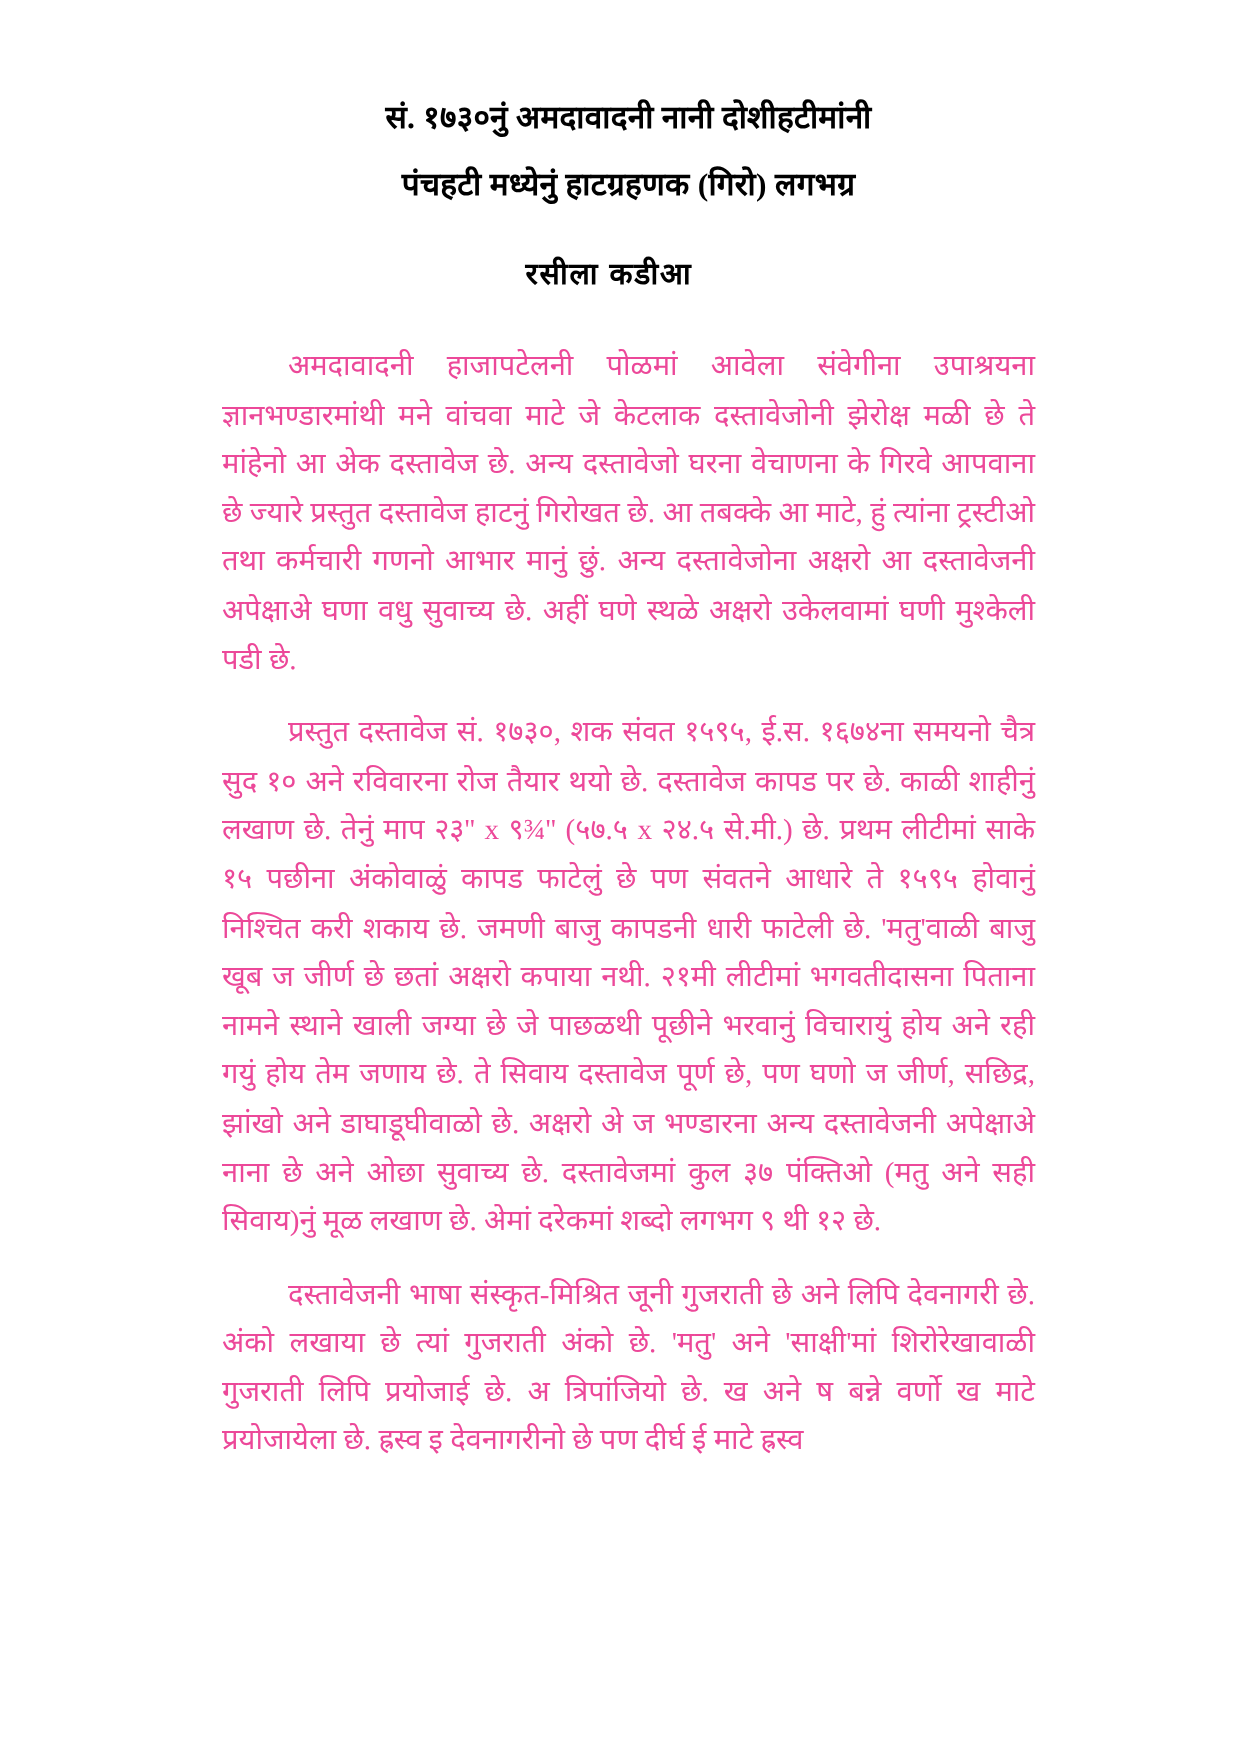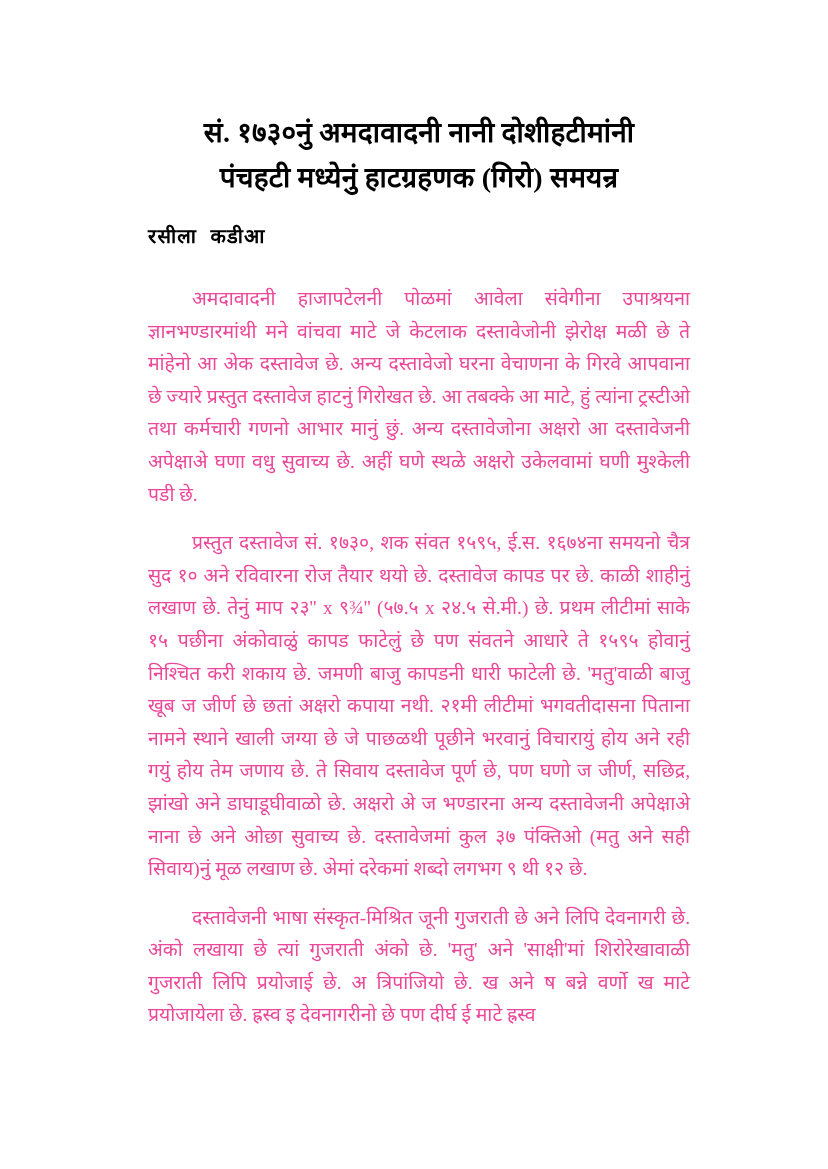--- a/index.html
+++ b/index.html
@@ -16,37 +16,37 @@
     overflow: hidden;
     box-sizing: border-box;
   }
   .content {
     position: absolute;
     left: 148px;
     top: 0;
     width: 542px;
   }
   .title-block {
-    margin-top: 110px;
+    margin-top: 56px;
     text-align: center;
     font-family: "Liberation Serif", "DejaVu Serif", serif;
     font-weight: bold;
-    font-size: 28px;
+    font-size: 21px;
     line-height: 45px;
     color: #000000;
     letter-spacing: 0.2px;
   }
   .title-line {
     display: block;
     white-space: nowrap;
   }
   .author-block {
     margin-top: 22px;
-    text-align: left;
-    font-family: Liberation Mono, monospace;
+    text-align: center;
+    font-family: Liberation Sans, sans-serif;
     font-weight: bold;
     font-size: 20px;
     color: #000000;
     letter-spacing: 1.2px;
     padding-right: 26px;
   }
   .body-text {
     margin-top: 34px;
     font-family: "Liberation Serif", "DejaVu Serif", serif;
     font-size: 19.4px;
@@ -69,21 +69,21 @@
   }
 </style>
 </head>
 <body>
 
 <div class="page">
   <div class="content">
 
     <div class="title-block">
       <span class="title-line">सं. १७३०नुं अमदावादनी नानी दोशीहटीमांनी</span>
-      <span class="title-line">पंचहटी मध्येनुं हाटग्रहणक (गिरो) समयन्र</span>
+      <span class="title-line">पंचहटी मध्येनुं हाटग्रहणक (गिरो) लगभग्र</span>
     </div>
 
     <div class="author-block">रसीला कडीआ</div>
 
     <div class="body-text">
       <p class="para">अमदावादनी हाजापटेलनी पोळमां आवेला संवेगीना उपाश्रयना ज्ञानभण्डारमांथी मने वांचवा माटे जे केटलाक दस्तावेजोनी झेरोक्ष मळी छे ते मांहेनो आ अेक दस्तावेज छे. अन्य दस्तावेजो घरना वेचाणना के गिरवे आपवाना छे ज्यारे प्रस्तुत दस्तावेज हाटनुं गिरोखत छे. आ तबक्के आ माटे, हुं त्यांना ट्रस्टीओ तथा कर्मचारी गणनो आभार मानुं छुं. अन्य दस्तावेजोना अक्षरो आ दस्तावेजनी अपेक्षाअे घणा वधु सुवाच्य छे. अहीं घणे स्थळे अक्षरो उकेलवामां घणी मुश्केली पडी छे.</p>
       <p class="para">प्रस्तुत दस्तावेज सं. १७३०, शक संवत १५९५, ई.स. १६७४ना समयनो चैत्र सुद १० अने रविवारना रोज तैयार थयो छे. दस्तावेज कापड पर छे. काळी शाहीनुं लखाण छे. तेनुं माप २३'' x ९¾'' (५७.५ x २४.५ से.मी.) छे. प्रथम लीटीमां साके १५ पछीना अंकोवाळुं कापड फाटेलुं छे पण संवतने आधारे ते १५९५ होवानुं निश्चित करी शकाय छे. जमणी बाजु कापडनी धारी फाटेली छे. 'मतु'वाळी बाजु खूब ज जीर्ण छे छतां अक्षरो कपाया नथी. २१मी लीटीमां भगवतीदासना पिताना नामने स्थाने खाली जग्या छे जे पाछळथी पूछीने भरवानुं विचारायुं होय अने रही गयुं होय तेम जणाय छे. ते सिवाय दस्तावेज पूर्ण छे, पण घणो ज जीर्ण, सछिद्र, झांखो अने डाघाडूघीवाळो छे. अक्षरो अे ज भण्डारना अन्य दस्तावेजनी अपेक्षाअे नाना छे अने ओछा सुवाच्य छे. दस्तावेजमां कुल ३७ पंक्तिओ (मतु अने सही सिवाय)नुं मूळ लखाण छे. अेमां दरेकमां शब्दो लगभग ९ थी १२ छे.</p>
       <p class="para">दस्तावेजनी भाषा संस्कृत-मिश्रित जूनी गुजराती छे अने लिपि देवनागरी छे. अंको लखाया छे त्यां गुजराती अंको छे. 'मतु' अने 'साक्षी'मां शिरोरेखावाळी गुजराती लिपि प्रयोजाई छे. अ त्रिपांजियो छे. ख अने ष बन्ने वर्णो ख माटे प्रयोजायेला छे. ह्रस्व इ देवनागरीनो छे पण दीर्घ ई माटे ह्रस्व</p>
     </div>
 

